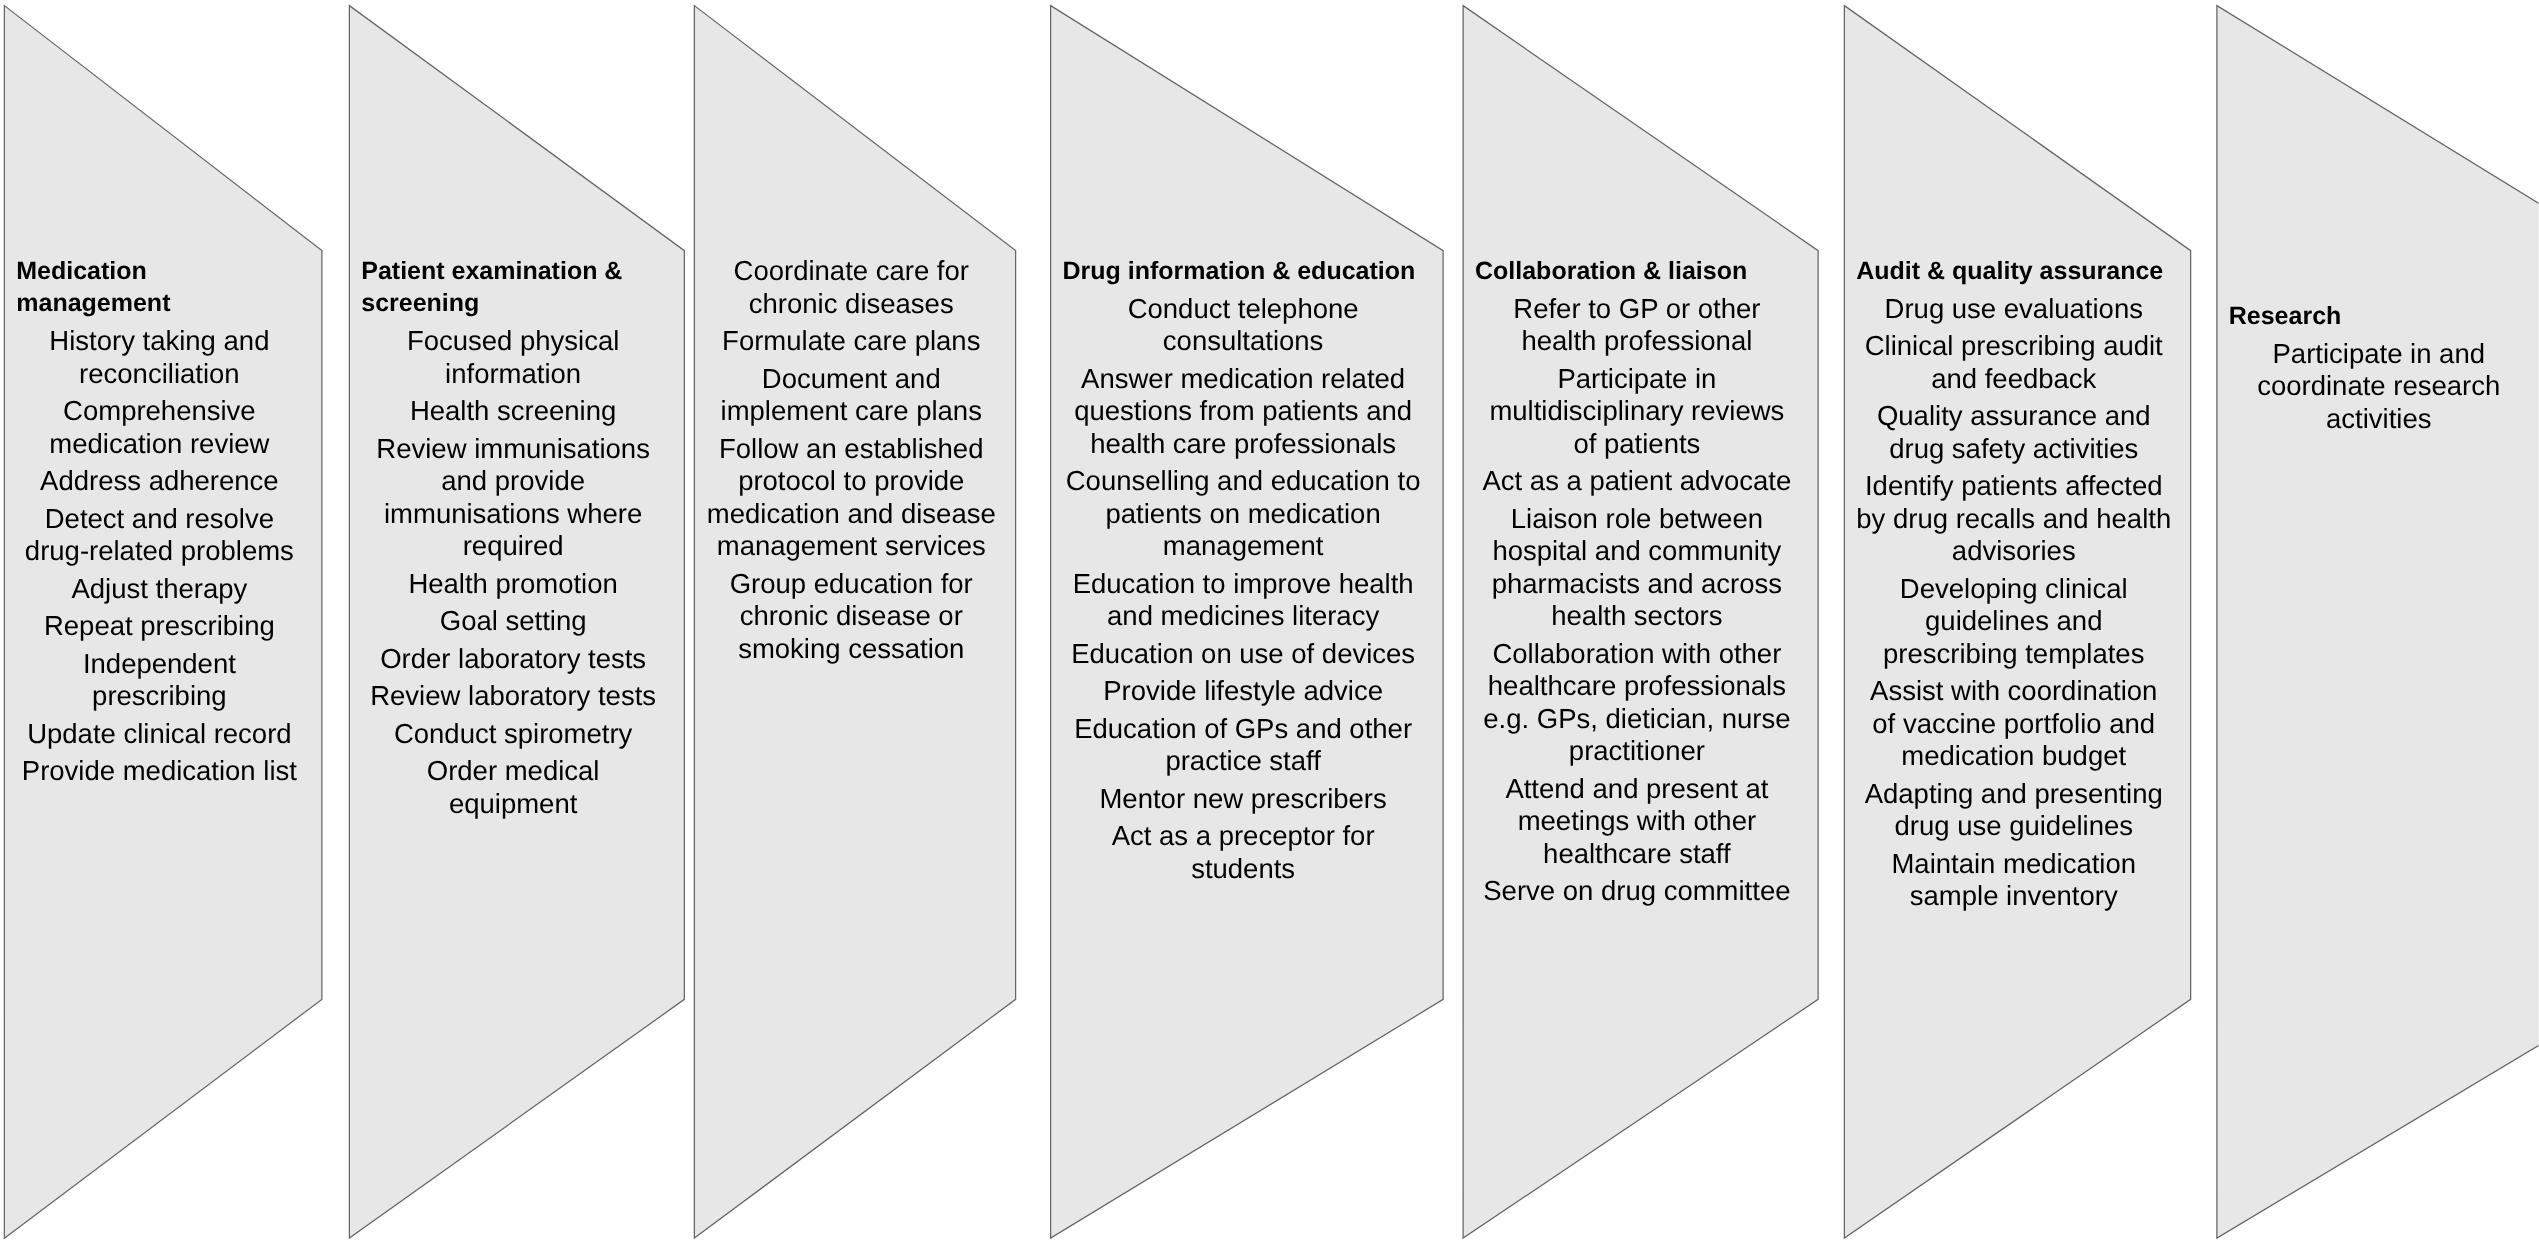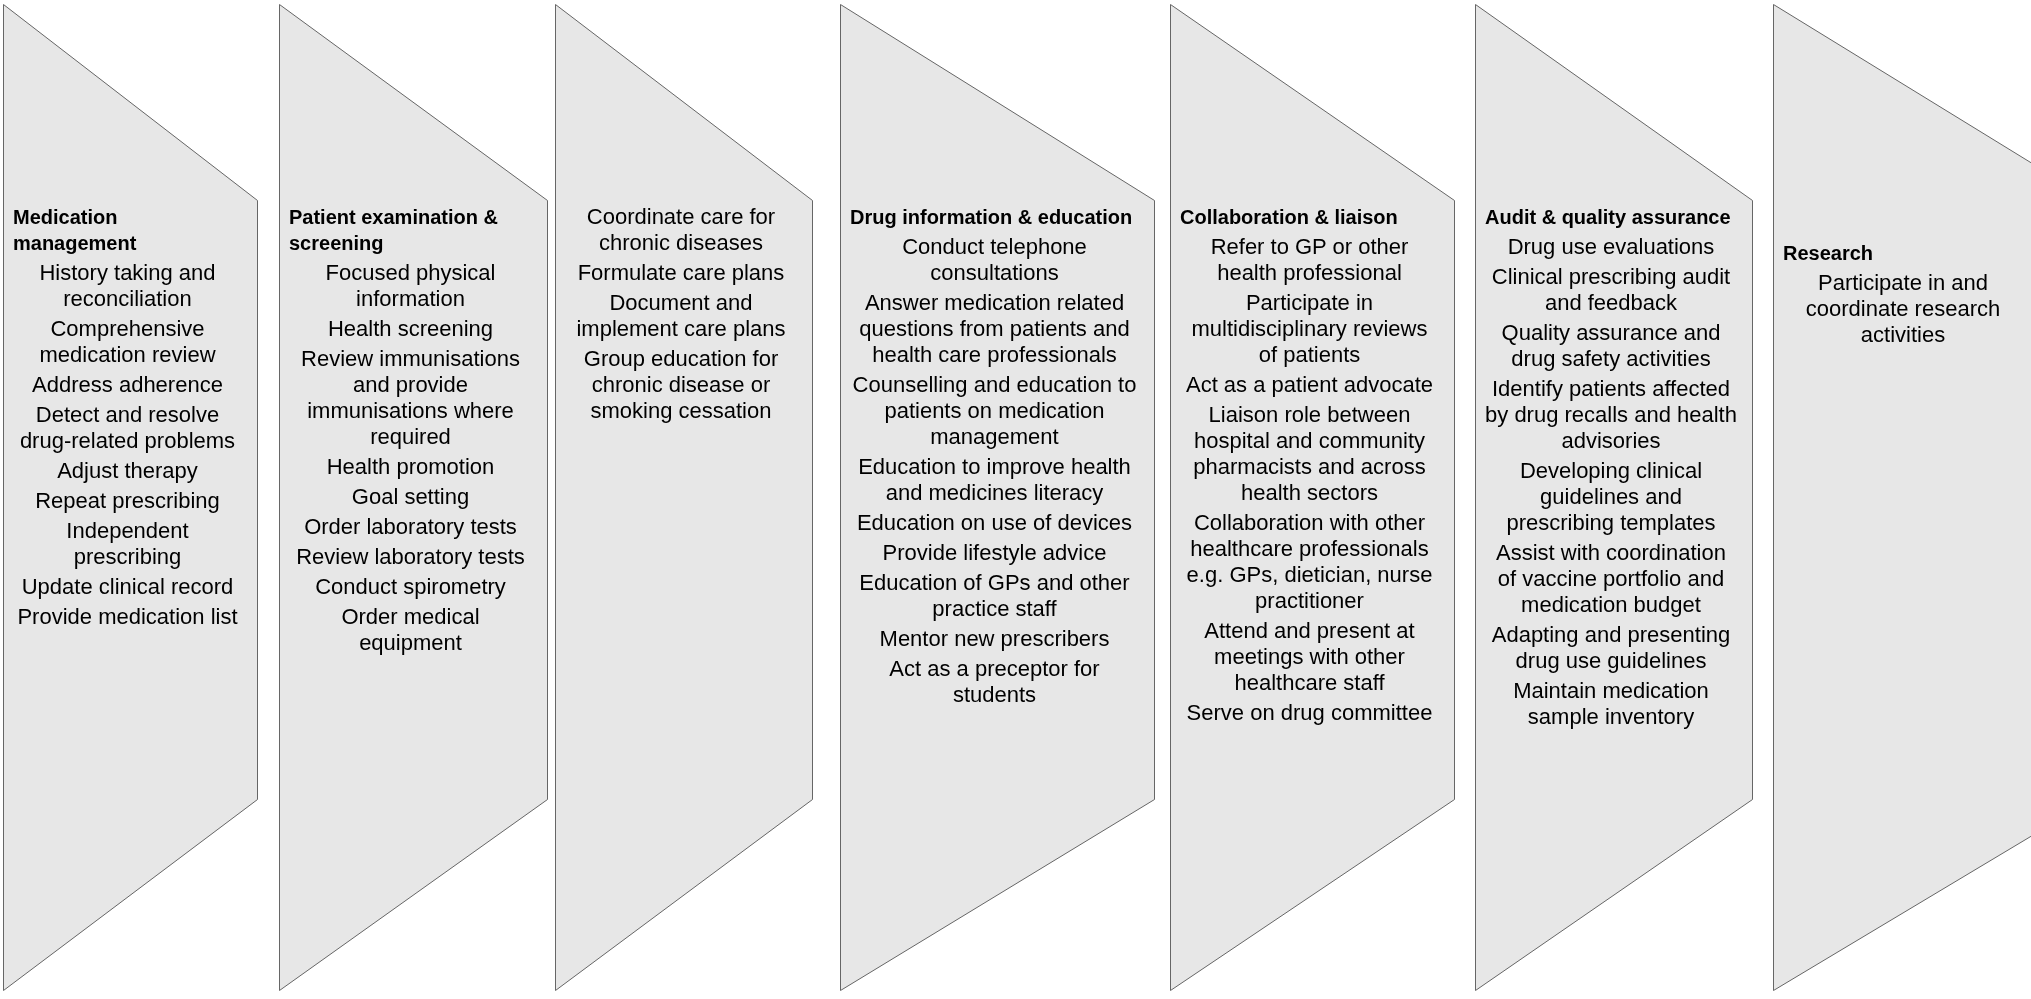--- a/index.html
+++ b/index.html
@@ -90,20 +90,21 @@
 
   <div class="pillar p3">
     <svg width="258" height="987" viewBox="0 0 258 987">
       <polygon points="0.5,0.5 257.5,196.5 257.5,795.5 0.5,986.5" fill="#e7e7e7" stroke="#666666" stroke-width="1"></polygon>
     </svg>
     <div class="text">
       <div class="items">
           <p class="item">Coordinate care for chronic diseases</p>
           <p class="item">Formulate care plans</p>
           <p class="item">Document and implement care plans</p>
+          <p class="item">Follow an established protocol to provide medication and disease management services</p>
           <p class="item">Group education for chronic disease or smoking cessation</p>
         </div>
     </div>
   </div>
 
   <div class="pillar p4">
     <svg width="315" height="987" viewBox="0 0 315 987">
       <polygon points="0.5,0.5 314.5,196.5 314.5,795.5 0.5,986.5" fill="#e7e7e7" stroke="#666666" stroke-width="1"></polygon>
     </svg>
     <div class="text">

